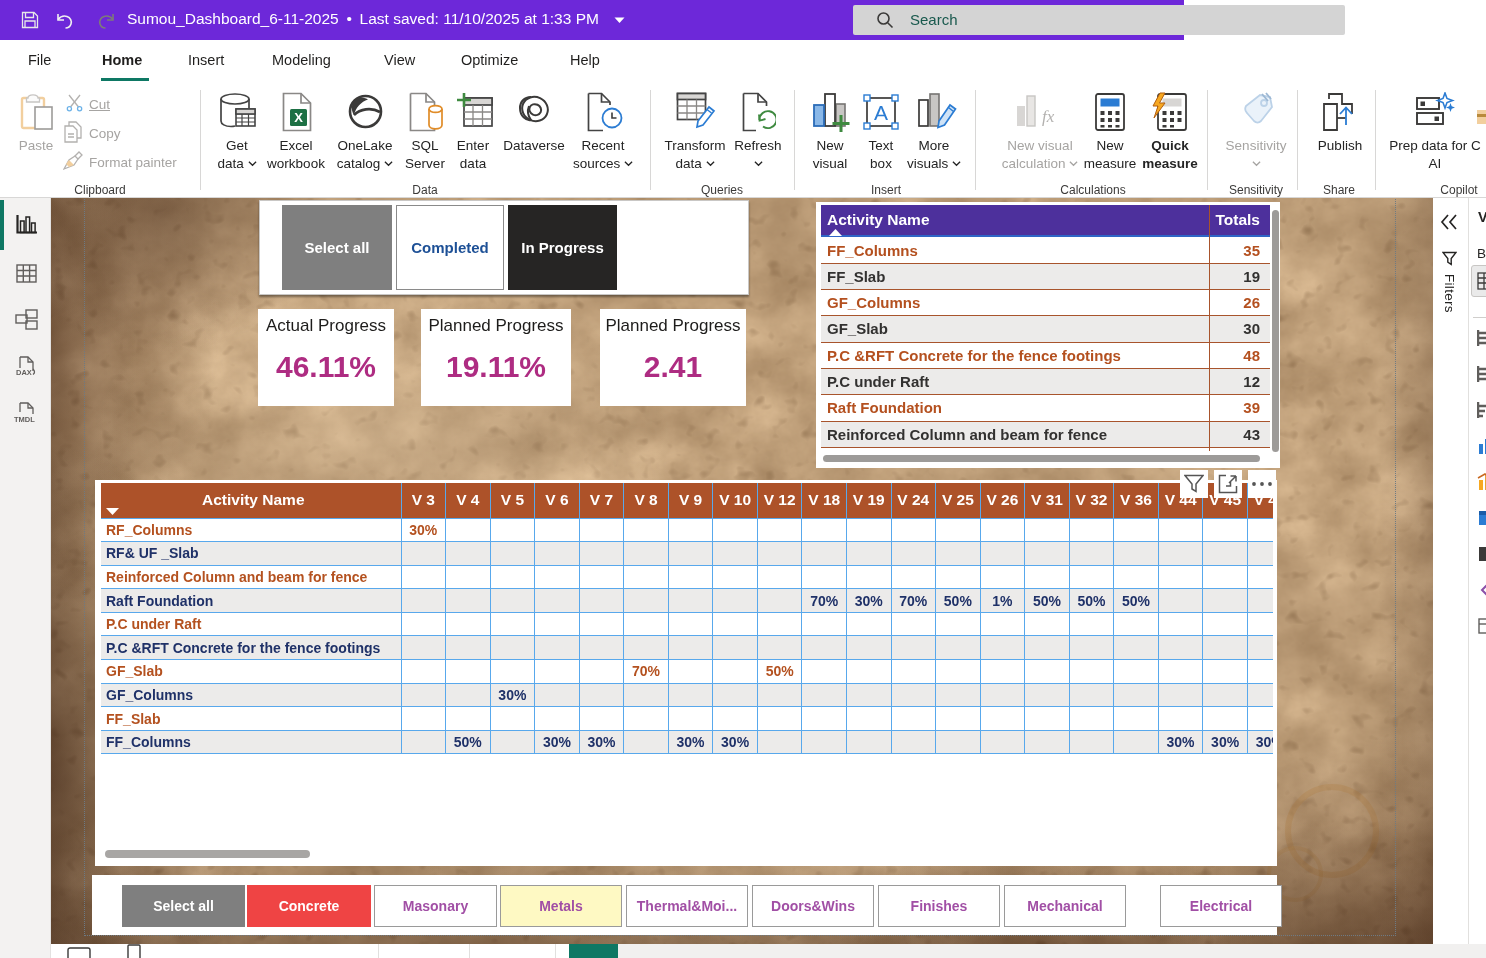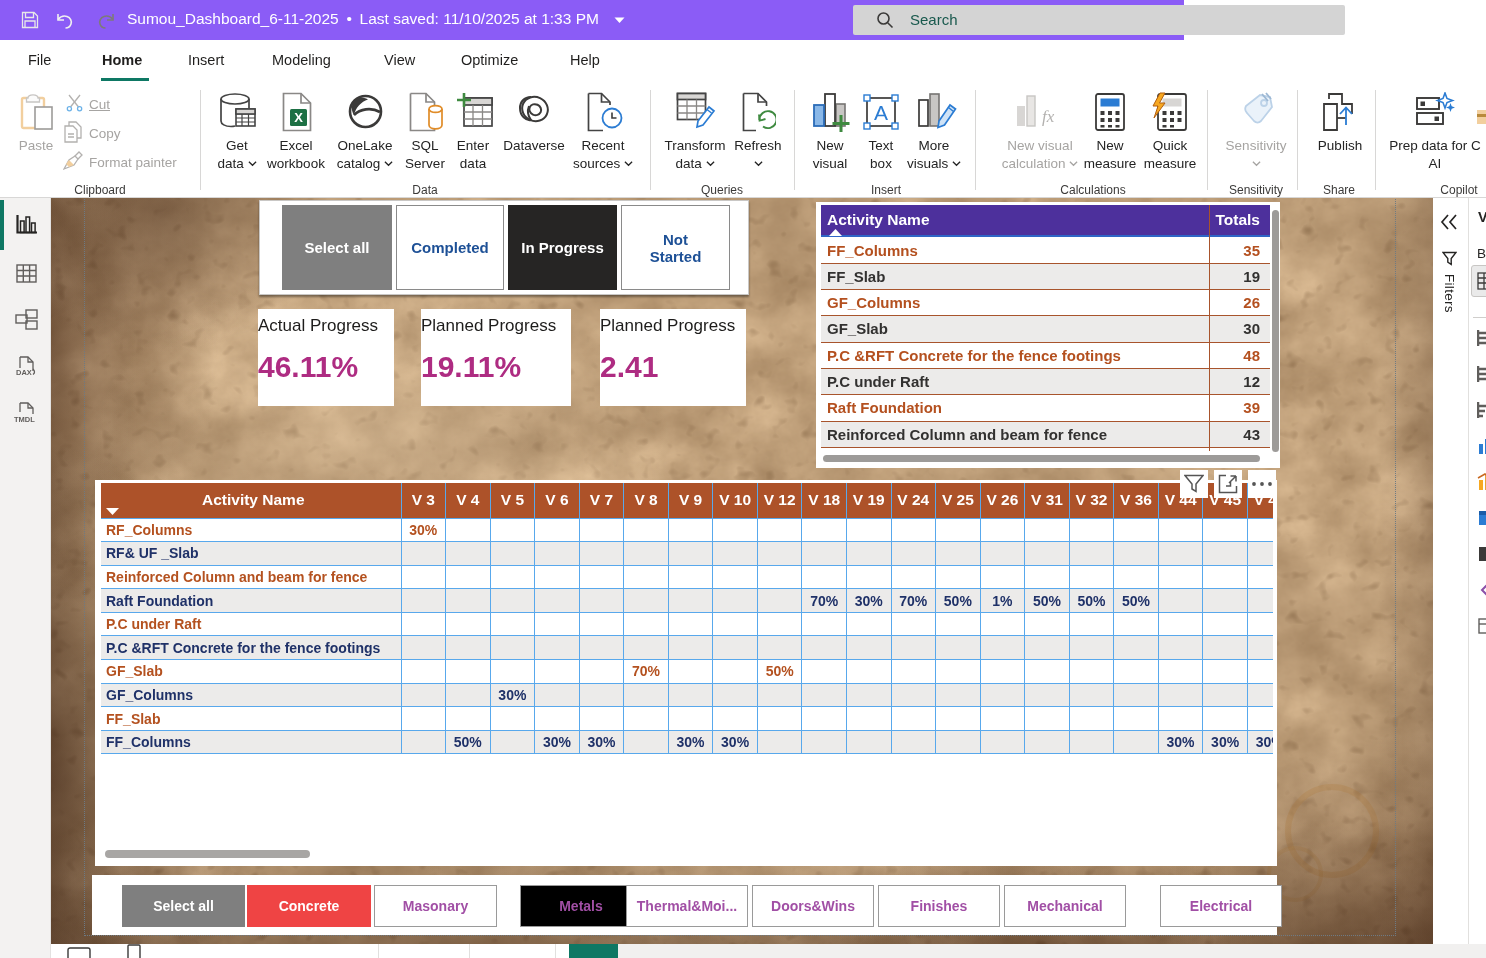--- a/index.html
+++ b/index.html
@@ -1,21 +1,21 @@
 <!DOCTYPE html>
 <html><head>
 <meta charset="utf-8">
 <title>Power BI</title>
 <style>
 * { margin:0; padding:0; box-sizing:border-box; }
 html,body { width:1486px; height:958px; overflow:hidden; font-family:"Liberation Sans", sans-serif; background:#fff; }
 #app { position:relative; width:1486px; height:958px; }
 
 
-#titlebar { position:absolute; left:0; top:0; width:1184px; height:40px; background:#8b5cf6; }
+#titlebar { position:absolute; left:0; top:0; width:1184px; height:40px; background:#6d28d9; }
 #titlebar .tname { position:absolute; left:127px; top:10px; color:#fff; font-size:15.5px; white-space:nowrap; }
 #searchbox { position:absolute; left:853px; top:5px; width:492px; height:30px; background:#d4d4d4; border-radius:2px; }
 #searchbox .stext { position:absolute; left:57px; top:6px; font-size:15px; color:#19594d; }
 
 
 #menubar { position:absolute; left:0; top:40px; width:1486px; height:44px; background:#fff; }
 #menubar .mi { position:absolute; top:12px; font-size:14.5px; color:#201f1e; }
 #menubar .mi.b { font-weight:bold; }
 #homeline { position:absolute; left:101px; top:38px; width:48px; height:3px; background:#0e7864; }
 
@@ -53,21 +53,21 @@
 .visual { position:absolute; background:#fff; }
 
 
 #btnstrip { left:208px; top:2px; width:490px; height:95px; border:1px solid #c9c7c5; box-shadow:0 1.5px 2px rgba(0,0,0,0.4); }
 .tbtn { position:absolute; top:4px; height:85px; font-weight:bold; font-size:15px; display:flex; align-items:center; justify-content:center; text-align:center; }
 
 
 #zones { left:34px; top:111px; width:154px; height:97px; }
 
 
-.card { text-align:left; }
+.card { text-align:center; }
 .card .ct { font-size:17px; color:#1d1c1b; margin-top:7px; }
 .card .cv { font-size:30px; font-weight:bold; color:#ae2c82; margin-top:14px; }
 
 
 #rtable { left:765px; top:4px; width:464px; height:266px; font-weight:bold; }
 
 
 .trow { position:absolute; left:5px; width:449px; height:26.3px; font-size:15px; border-bottom:1px solid #a8542c; }
 .trow span { position:absolute; left:6px; top:4px; white-space:nowrap; }
 .trow b { position:absolute; right:10px; top:4px; }
@@ -306,21 +306,21 @@
           <rect x="18" y="19" width="4" height="4"></rect>
           <rect x="25.5" y="19" width="4" height="4"></rect>
       <rect x="10.5" y="26" width="4" height="4"></rect>
           <rect x="18" y="26" width="4" height="4"></rect>
           <rect x="25.5" y="26" width="4" height="4"></rect>
       <rect x="10.5" y="33" width="4" height="2.5"></rect>
           <rect x="18" y="33" width="4" height="2.5"></rect>
     </g>
     <path d="M8 1 L1 14 H6 L2 26 L13 11 H7.5 L13 1 Z" fill="#f7a821" stroke="#b25f10" stroke-width="1"></path>
   </svg>
-  <div class="rlabel" style="left:1139px;top:53px;width:62px;">Quick<br>measure</div>
+  <div class="rlabel" style="left:1139px;top:53px;width:62px;font-weight:bold;">Quick<br>measure</div>
 
   <svg class="ric" style="left:1240px;top:8px" width="36" height="40" viewBox="0 0 36 40" fill="none" stroke="#bcd2e8" stroke-width="1.8">
     <path d="M6 14 L20 3 L30 5 L32 15 L21 29 C19 31 16 31 14 29 L7 21 C5 19 5 16 6 14 Z" fill="#eaf2fa"></path>
     <circle cx="24" cy="11" r="3"></circle>
     <path d="M22 2 L28 9 M26 1 L31 7" stroke="#9db8d4"></path>
   </svg>
   <div class="rlabel dis" style="left:1216px;top:53px;width:80px;">Sensitivity<br><svg class="carr" viewBox="0 0 10 6" fill="none" stroke="#a6a4a2" stroke-width="1.4">
           <path d="M1 1 L5 5 L9 1"></path>
         </svg></div>
 
@@ -408,21 +408,20 @@
     <circle cx="1281" cy="633" r="44" fill="none" stroke="rgba(180,122,52,0.22)" stroke-width="6"></circle>
     <circle cx="1244" cy="676" r="26" fill="none" stroke="rgba(180,122,52,0.18)" stroke-width="4"></circle>
   </svg>
   <div id="shade"></div>
   <div id="pageborder"></div>
 
   <div class="visual" id="btnstrip">
     <div class="tbtn" style="left:22px;width:110px;background:#7f7f7f;color:#fff;">Select all</div>
     <div class="tbtn" style="left:136px;width:108px;background:#fff;border:1px solid #8a8a8a;color:#1d5096;">Completed</div>
     <div class="tbtn" style="left:248px;width:109px;background:#262524;color:#fff;">In Progress</div>
-    <div class="tbtn" style="left:361px;width:109px;background:#fff;border:1px solid #8a8a8a;color:#1d5096;">Not<br>Started</div>
   </div>
 
 
   <div class="visual card" style="left:207px;top:111px;width:136px;height:97px;">
     <div class="ct">Actual Progress</div>
         <div class="cv">46.11%</div>
   </div>
   <div class="visual card" style="left:370px;top:111px;width:150px;height:97px;">
     <div class="ct">Planned Progress</div>
         <div class="cv">19.11%</div>
@@ -759,21 +758,21 @@
       <circle cx="3" cy="3" r="1.9" fill="#555"></circle>
           <circle cx="11" cy="3" r="1.9" fill="#555"></circle>
           <circle cx="19" cy="3" r="1.9" fill="#555"></circle>
     </svg>
   </div>
 
   <div class="visual" id="botstrip">
     <div class="bbtn" style="left:30px;width:123px;background:#7f7f7f;color:#fff;">Select all</div>
     <div class="bbtn" style="left:155px;width:124px;background:#ef4444;color:#fff;">Concrete</div>
     <div class="bbtn" style="left:282px;width:123px;background:#fff;border:1px solid #9a9a9a;color:#a14fa5;">Masonary</div>
-    <div class="bbtn" style="left:428px;width:122px;background:#000000;border:1px solid #9a9a9a;color:#a14fa5;">Metals</div>
+    <div class="bbtn" style="left:408px;width:122px;background:#fef9c3;border:1px solid #9a9a9a;color:#a14fa5;">Metals</div>
     <div class="bbtn" style="left:534px;width:122px;background:#fff;border:1px solid #9a9a9a;color:#a14fa5;">Thermal&amp;Moi...</div>
     <div class="bbtn" style="left:660px;width:122px;background:#fff;border:1px solid #9a9a9a;color:#a14fa5;">Doors&amp;Wins</div>
     <div class="bbtn" style="left:786px;width:122px;background:#fff;border:1px solid #9a9a9a;color:#a14fa5;">Finishes</div>
     <div class="bbtn" style="left:912px;width:122px;background:#fff;border:1px solid #9a9a9a;color:#a14fa5;">Mechanical</div>
     <div class="bbtn" style="left:1068px;width:122px;background:#fff;border:1px solid #9a9a9a;color:#a14fa5;">Electrical</div>
   </div>
 
 </div>
 
 <div id="filtersbar">

